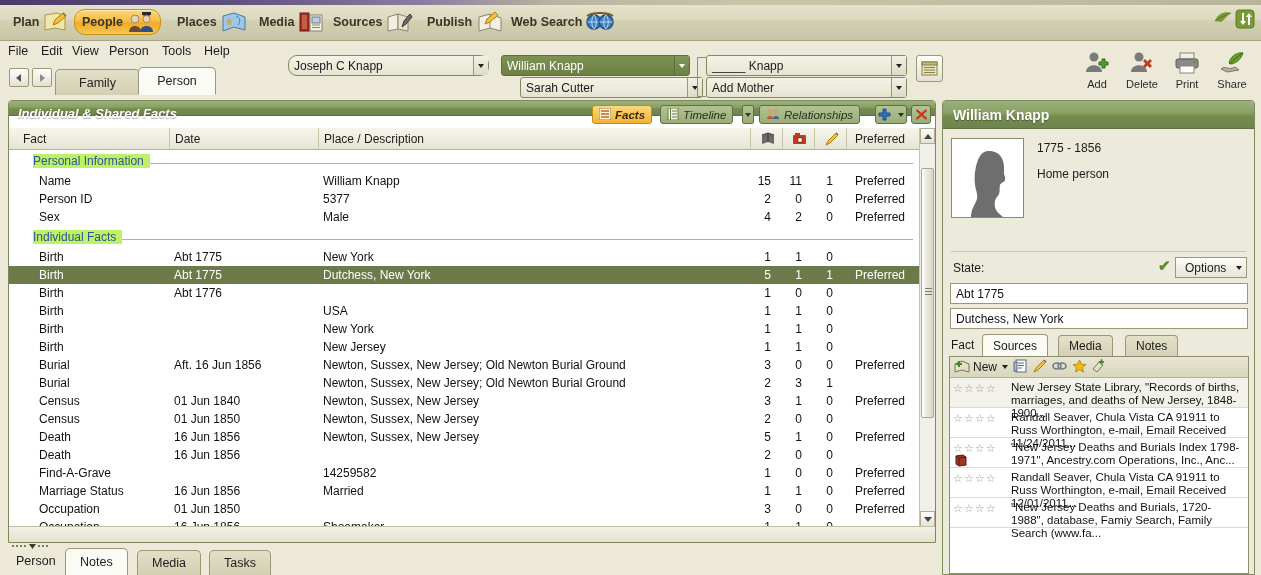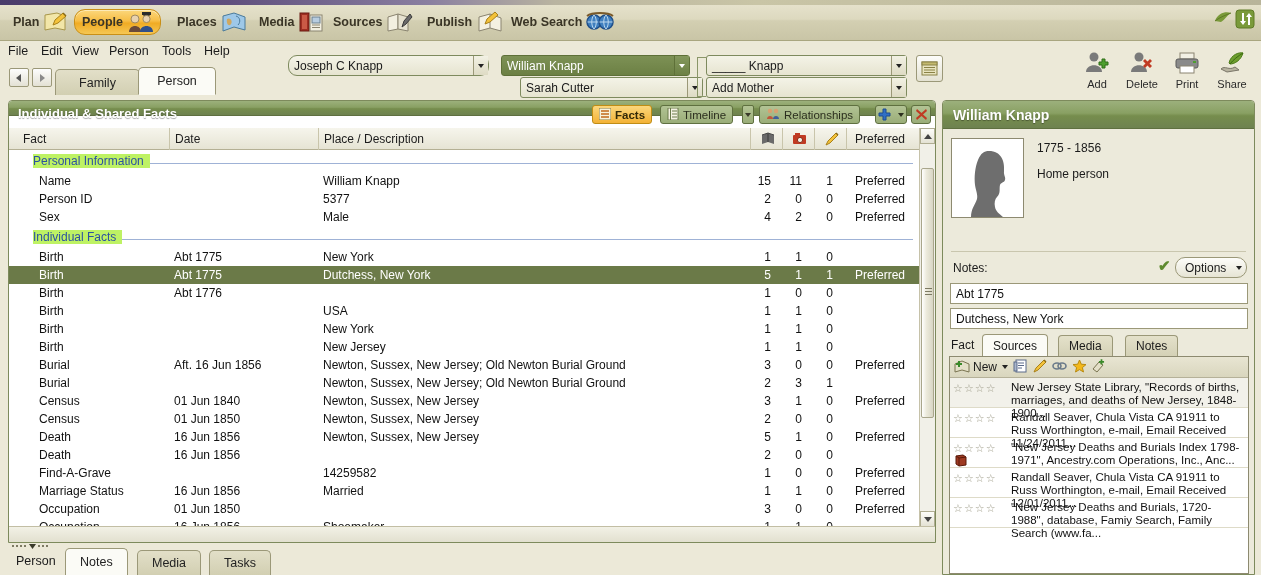--- a/index.html
+++ b/index.html
@@ -102,20 +102,21 @@
   
   .panel {
     position: absolute; left: 8px; top: 100px; width: 928px; height: 443px;
     border: 1px solid #7d8a5c; border-radius: 4px 4px 0 0;
     background: #fff; overflow: hidden;
   }
   .panel-head {
     position: relative; height: 15px;
     background: linear-gradient(to bottom,#9cb07c 0%,#89a063 45%,#768d4d 55%,#6e8250 100%);
     border-bottom: 1px solid #5f7040;
+    font-style: italic;
   }
   .panel-title {
     position: absolute; left: 9px; top: 5px;
     font-size: 13px; font-weight: bold; color: #ffffff;
     text-shadow: 0 1px 1px rgba(0,0,0,.35);
   }
   .vtab {
     position: absolute; top: 4px; height: 19px;
     display: flex; align-items: center; gap: 4px; padding: 0 6px;
     border: 1px solid #5f7040; border-radius: 3px;
@@ -220,21 +221,21 @@
     display:flex; align-items:flex-end; justify-content:center; overflow:hidden;
   }
   .pmeta { position: absolute; left: 94px; top: 12px; font-size: 12px; color:#1b1b1b; }
   .pmeta .l2 { margin-top: 12px; }
   .hr { position:absolute; left:8px; right:8px; height:1px; background:#c9c6ae; }
 
   .side-label { position:absolute; font-size:12px; color:#1b1b1b; }
   .tick { position:absolute; font-size:15px; color:#5e8a2e; font-weight:bold; }
   .optbtn {
     position: absolute; height: 21px; padding: 0 3px 0 9px;
-    border:1px solid #9b9878; border-radius:10px;
+    border:1px solid #9b9878; border-radius:0;
     background: linear-gradient(to bottom,#fdfdfa,#e6e4d4);
     display:flex;align-items:center;gap:10px; font-size:12px; color:#1b1b1b; cursor:pointer;
   }
   .fld {
     position: absolute; height: 21px; background:#fff;
     border:1px solid #9b9878; font-size:12px; color:#111;
     display:flex; align-items:center; padding-left:5px;
   }
 
   .stabs { position:absolute; left:0; height:22px; }
@@ -791,21 +792,21 @@
                    C12 62 16 58 18 52 C19 48 17 44 16 38 C15 30 16 20 19 13 C22 6 25 4 30 4 Z" fill="#6e6e6e"></path>
         </svg>
       </div>
       <div class="pmeta">
         <div>1775 - 1856</div>
         <div class="l2">Home person</div>
       </div>
 
       <div class="hr" style="top:122px;"></div>
 
-      <span class="side-label" style="left:10px;top:132px;">Notes:</span>
+      <span class="side-label" style="left:10px;top:132px;">State:</span>
       <span class="tick" style="left:215px;top:128px;">✔</span>
       <div class="optbtn" style="left:232px;top:128px;width:72px;">
         <span>Options</span>
         <i class="caret-dn"></i>
       </div>
 
       <div class="fld" style="left:7px;top:154px;width:298px;">
         <span>Abt 1775</span>
       </div>
       <div class="fld" style="left:7px;top:179px;width:298px;">

